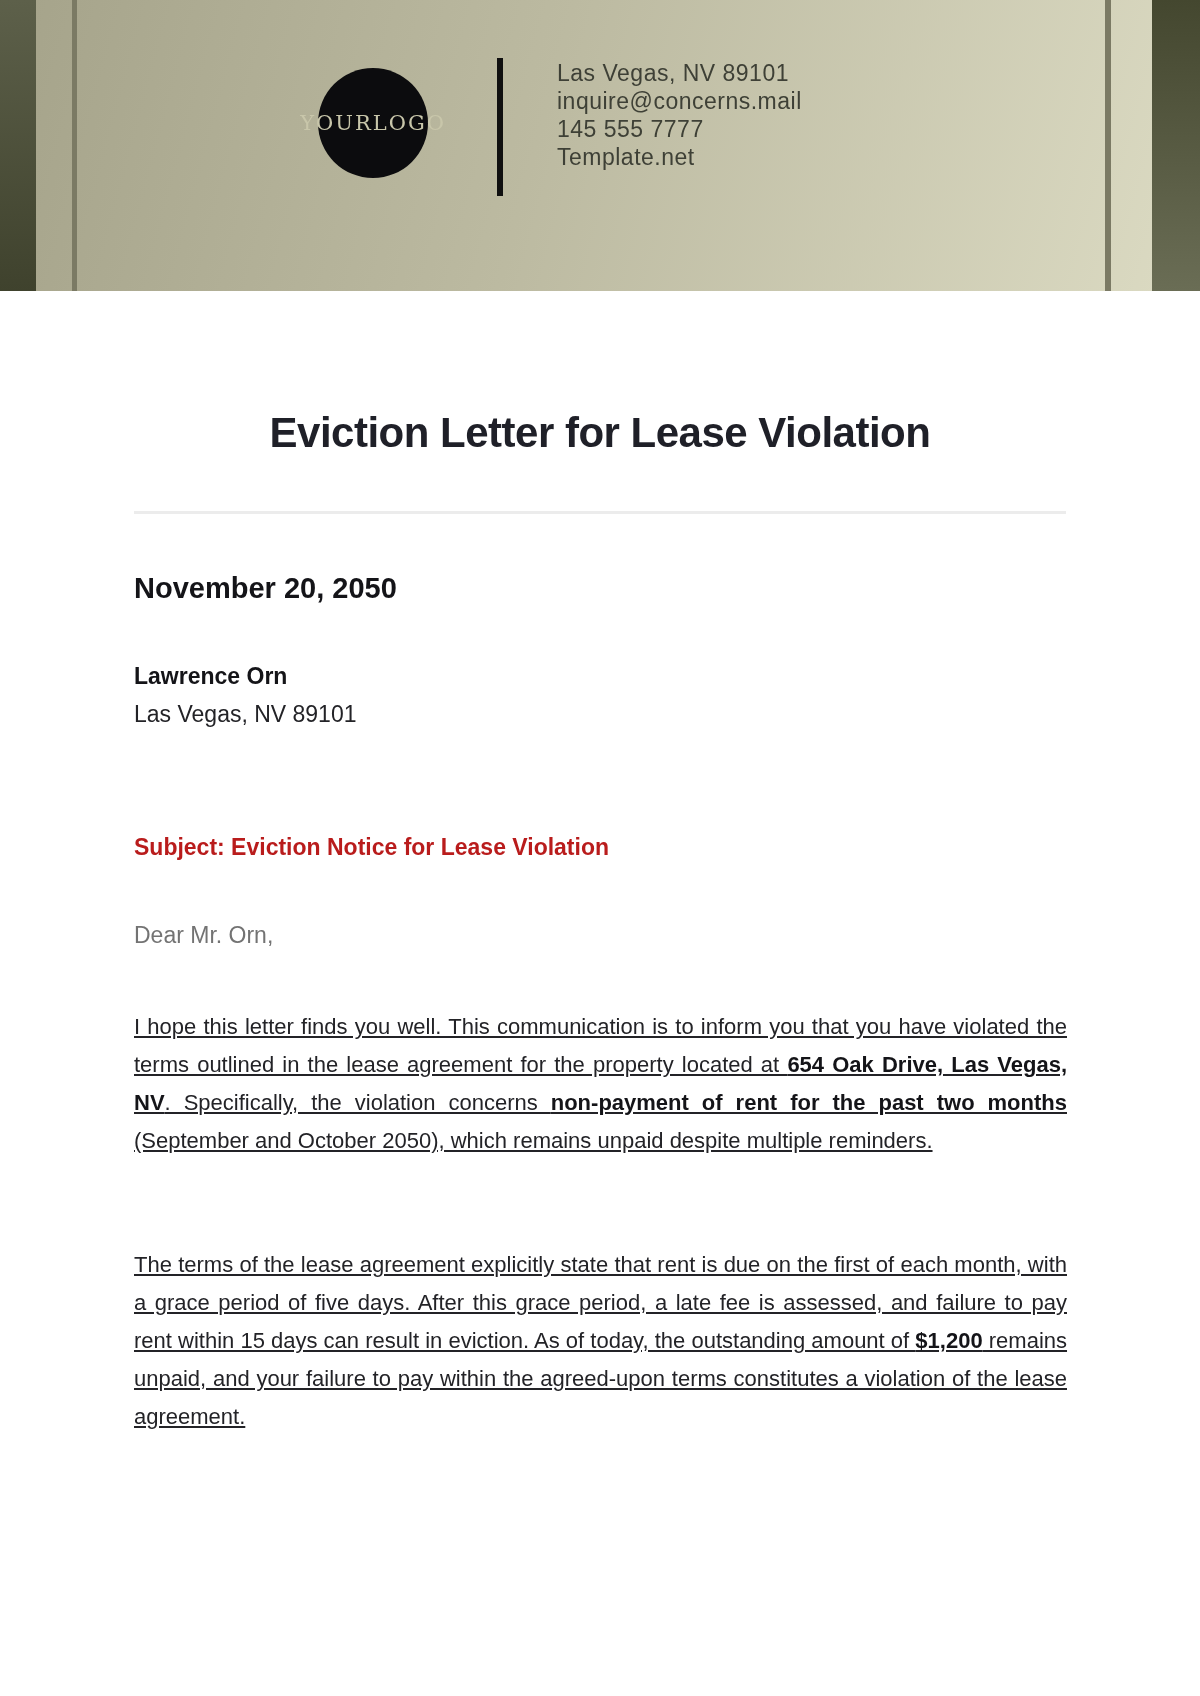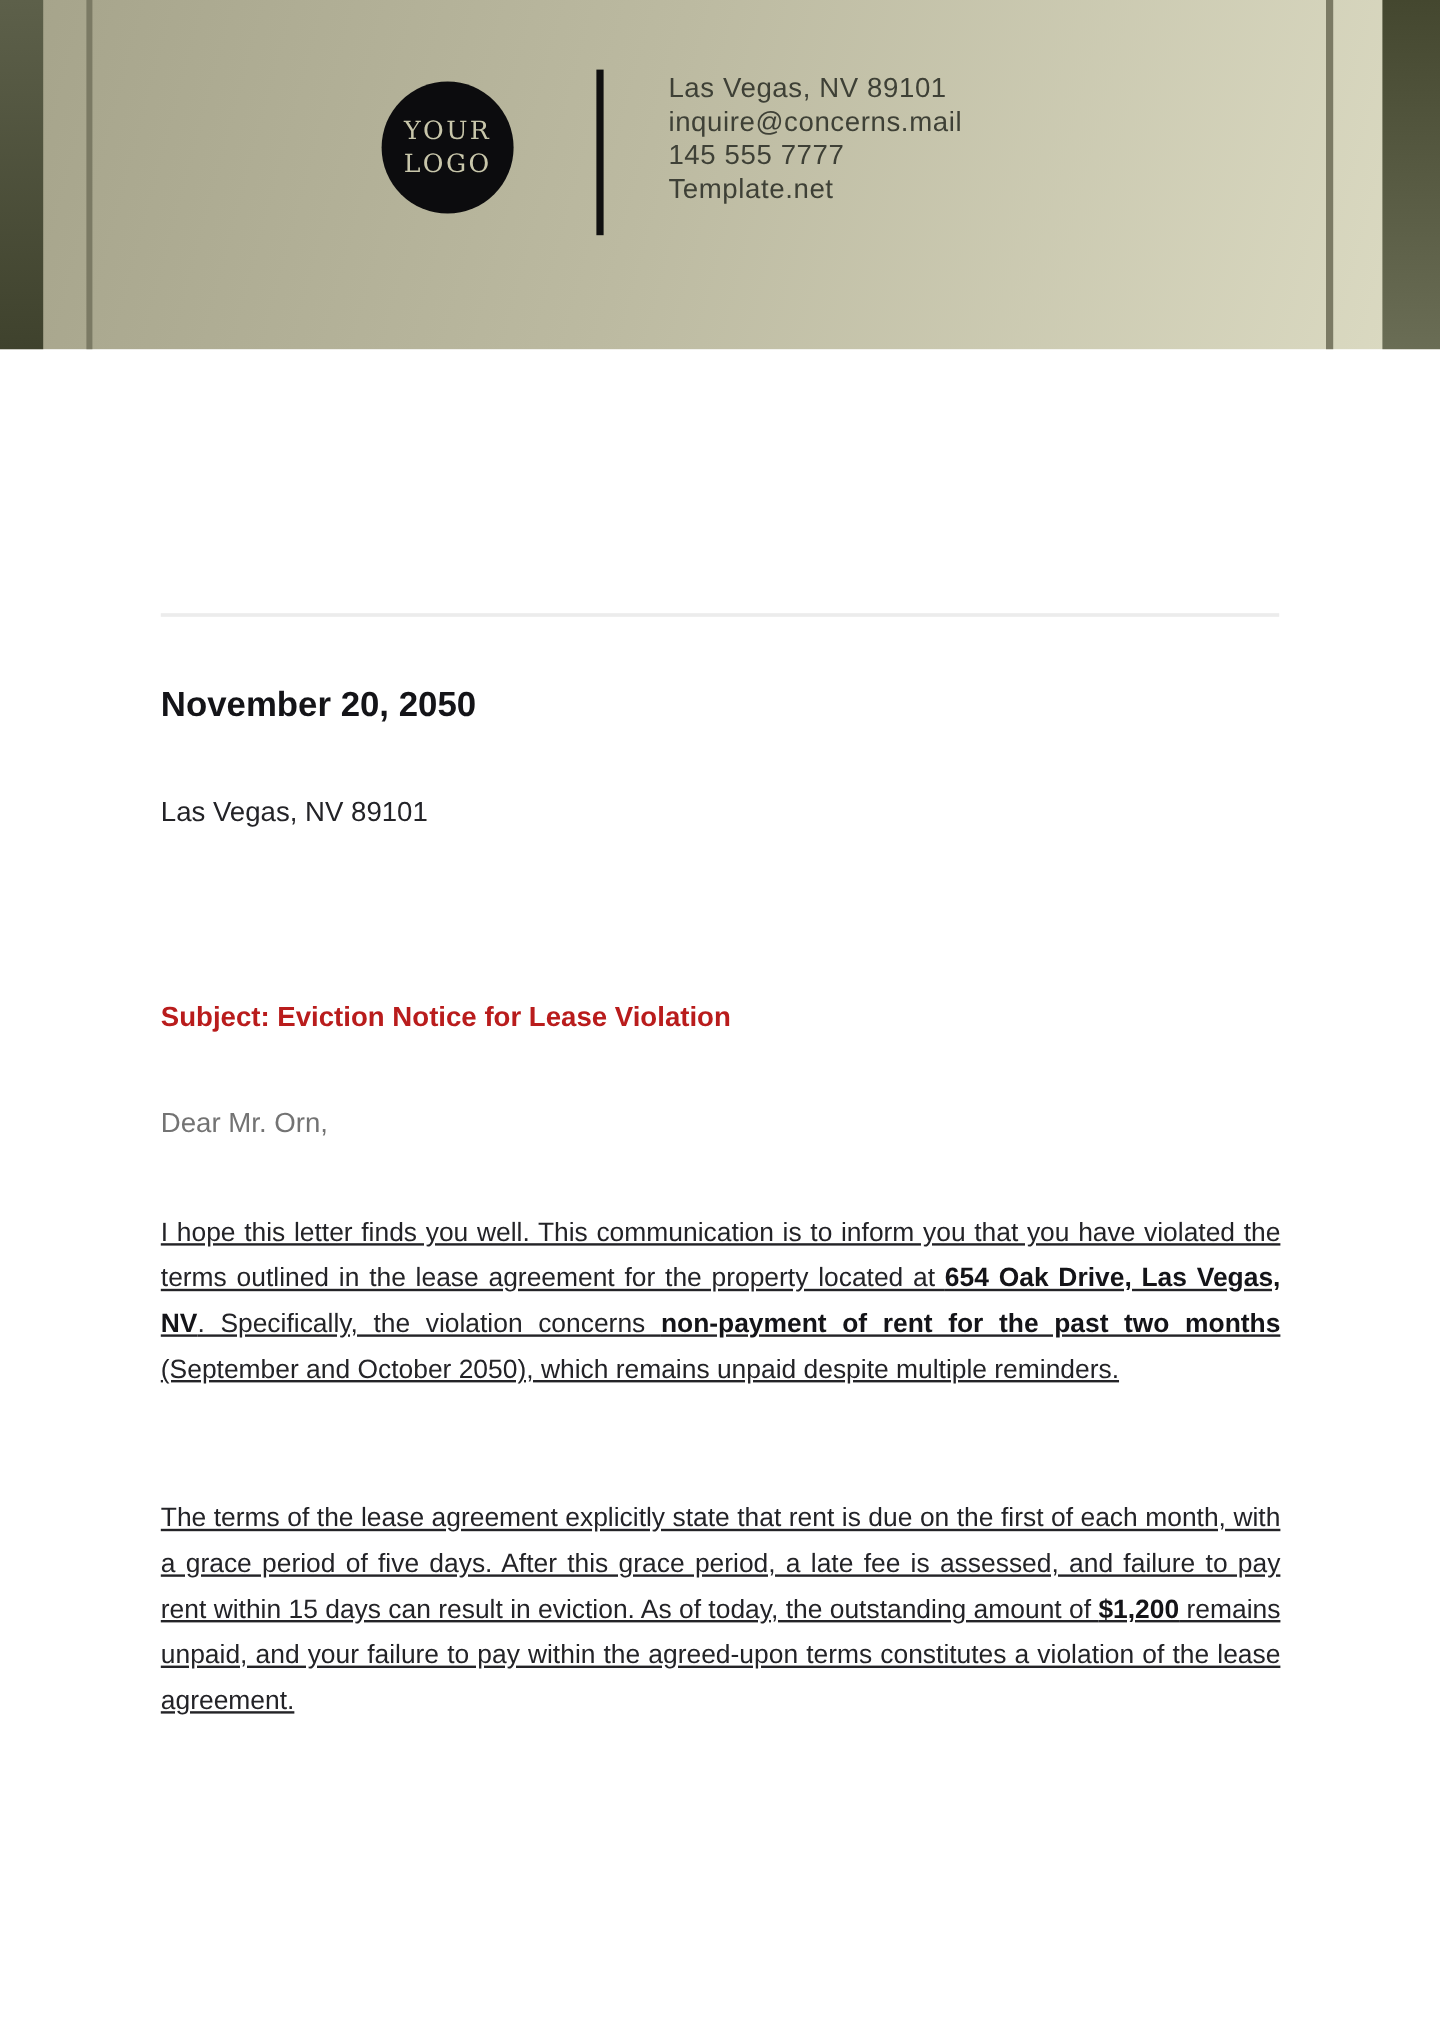--- a/index.html
+++ b/index.html
@@ -29,21 +29,21 @@
     position: absolute; left: 72px; top: 0; width: 5px; height: 291px;
     background: #7b7a64;
   }
   .rule-right {
     position: absolute; left: 1105px; top: 0; width: 6px; height: 291px;
     background: #7b7a64;
   }
   .logo-circle {
     position: absolute; left: 318px; top: 68px; width: 110px; height: 110px;
     border-radius: 50%; background: #0c0c0e;
-    display: flex; flex-direction: column; align-items: center; justify-content: center;
+    display: flex; flex-direction: row; align-items: center; justify-content: center;
   }
   .logo-circle .logo-line {
     font-family: "DejaVu Serif", serif;
     font-size: 21px; line-height: 27px; letter-spacing: 2px;
     color: #c8c6aa; text-align: center;
   }
   .contact-bar {
     position: absolute; left: 497px; top: 58px; width: 6px; height: 138px;
     background: #101010;
   }
@@ -112,25 +112,27 @@
     <div class="contact-bar"></div>
 
     <div class="contact-block">
       <div class="contact-line">Las Vegas, NV 89101</div>
       <div class="contact-line">inquire@concerns.mail</div>
       <div class="contact-line">145 555 7777</div>
       <div class="contact-line">Template.net</div>
     </div>
   </div>
 
+  <h1 class="doc-title">Eviction Letter for Lease Violation</h1>
   <div class="title-divider"></div>
 
   <div class="date-line">November 20, 2050</div>
 
   <div class="recipient-block">
+    <div class="recipient-name">Lawrence Orn</div>
     <div>Las Vegas, NV 89101</div>
   </div>
 
   <div class="subject-line">Subject: Eviction Notice for Lease Violation</div>
 
   <div class="salutation-line">Dear Mr. Orn,</div>
 
   <p class="body-paragraph para-1"><span>I hope this letter finds you well. This communication is to inform you that you have violated the terms outlined in the lease agreement for the property located at </span><b>654 Oak Drive, Las Vegas, NV</b><span>. Specifically, the violation concerns </span><b>non-payment of rent for the past two months</b><span> (September and October 2050), which remains unpaid despite multiple reminders.</span></p>
 
   <p class="body-paragraph para-2"><span>The terms of the lease agreement explicitly state that rent is due on the first of each month, with a grace period of five days. After this grace period, a late fee is assessed, and failure to pay rent within 15 days can result in eviction. As of today, the outstanding amount of </span><b>$1,200</b><span> remains unpaid, and your failure to pay within the agreed-upon terms constitutes a violation of the lease agreement.</span></p>

